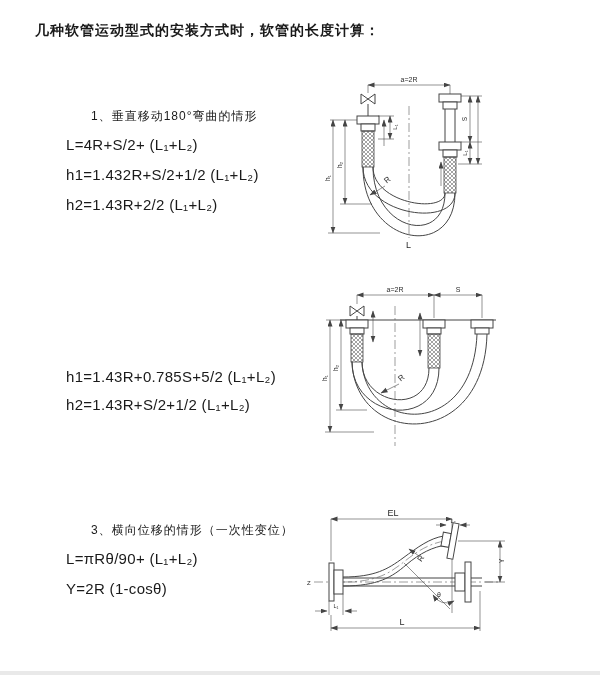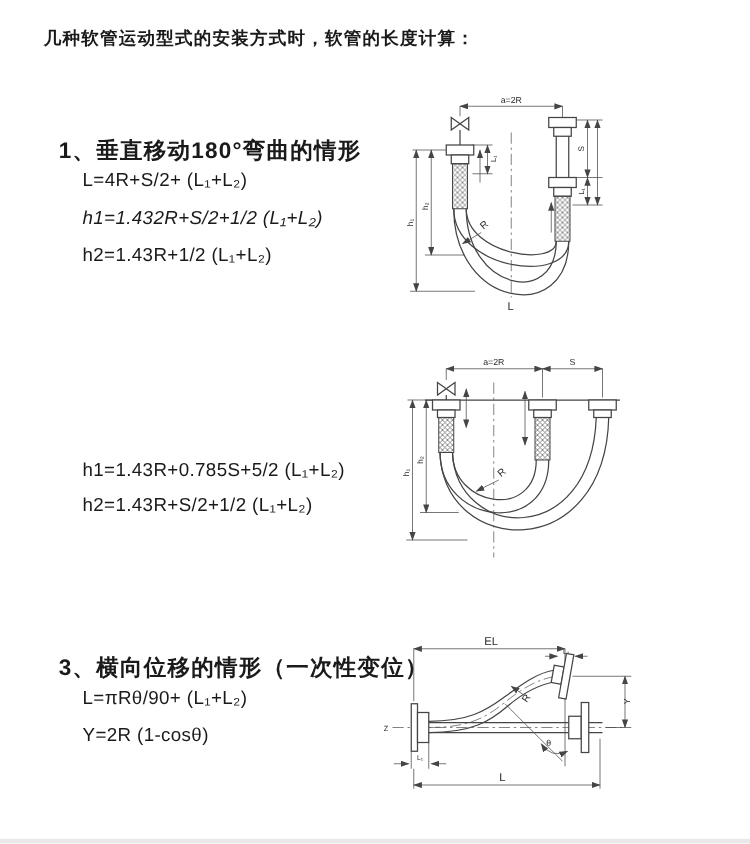--- a/index.html
+++ b/index.html
@@ -1,19 +1,19 @@
 <!DOCTYPE html>
 <html><head>
 <meta charset="utf-8">
 <style>
   html,body{margin:0;padding:0;background:#fff;}
   #page{position:relative;width:600px;height:675px;background:#ffffff;overflow:hidden;
         font-family:"Liberation Sans","DejaVu Sans",sans-serif;color:#1a1a1a;}
   .title{position:absolute;left:35px;top:22px;font-size:14px;font-weight:bold;letter-spacing:1px;}
-  .sec-head{position:absolute;font-size:18px;font-weight:bold;letter-spacing:1px;}
+  .sec-head{position:absolute;font-size:12px;font-weight:normal;letter-spacing:1px;margin-left:44px;}
   .formula{position:absolute;font-size:15px;font-weight:500;letter-spacing:0.3px;white-space:pre;}
   .dgm{position:absolute;}
   .dgm svg{display:block;}
   .edge{position:absolute;left:0;bottom:0;width:600px;height:4px;background:#e9e9e9;}
   
   .ln{stroke:#454545;stroke-width:1;fill:none;}
   .thin{stroke:#4a4a4a;stroke-width:0.6;fill:none;}
   .cl{stroke:#5a5a5a;stroke-width:0.6;fill:none;stroke-dasharray:9 3 2 3;}
   .fl{stroke:#454545;stroke-width:1;fill:#ffffff;}
   .ht{stroke:#454545;stroke-width:0.8;}
@@ -21,22 +21,22 @@
 </style>
 </head>
 <body>
 
 <div id="page">
 
   <div class="title">几种软管运动型式的安装方式时，软管的长度计算：</div>
 
   <div class="sec-head" style="left:47px;top:108px;">1、垂直移动180°弯曲的情形</div>
   <div class="formula" style="left:66px;top:136px;">L=4R+S/2+ (L₁+L₂)</div>
-  <div class="formula" style="left:66px;top:166px;font-style:italic;">h1=1.432R+S/2+1/2 (L₁+L₂)</div>
-  <div class="formula" style="left:66px;top:196px;">h2=1.43R+1/2 (L₁+L₂)</div>
+  <div class="formula" style="left:66px;top:166px;">h1=1.432R+S/2+1/2 (L₁+L₂)</div>
+  <div class="formula" style="left:66px;top:196px;">h2=1.43R+2/2 (L₁+L₂)</div>
 
   <div class="formula" style="left:66px;top:368px;">h1=1.43R+0.785S+5/2 (L₁+L₂)</div>
   <div class="formula" style="left:66px;top:396px;">h2=1.43R+S/2+1/2 (L₁+L₂)</div>
 
   <div class="sec-head" style="left:47px;top:522px;">3、横向位移的情形（一次性变位）</div>
   <div class="formula" style="left:66px;top:550px;">L=πRθ/90+ (L₁+L₂)</div>
   <div class="formula" style="left:66px;top:580px;">Y=2R (1-cosθ)</div>
 
   <div class="dgm" style="left:310px;top:70px;">
   <svg width="290" height="190" viewBox="0 0 290 190">

